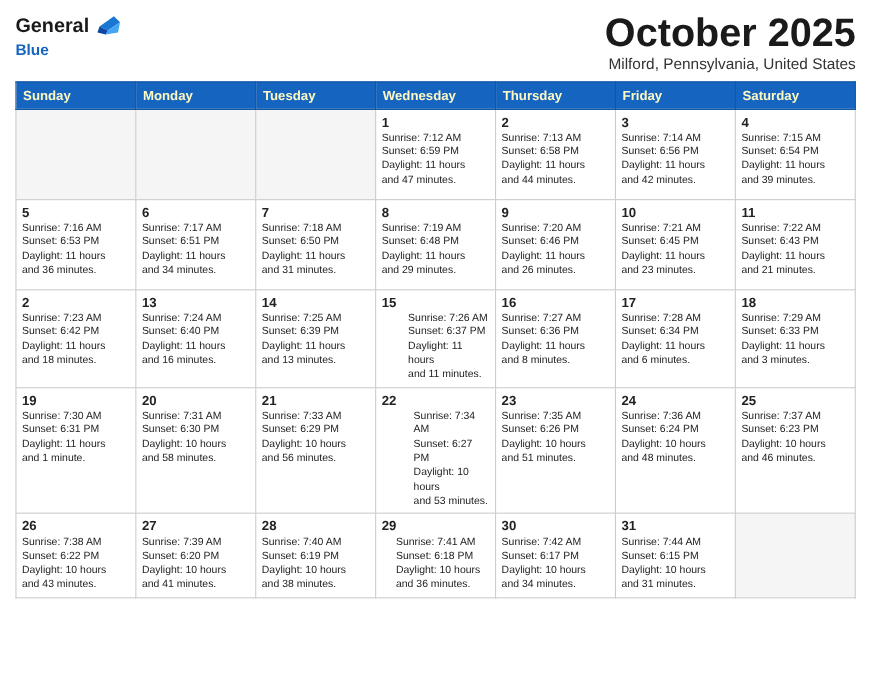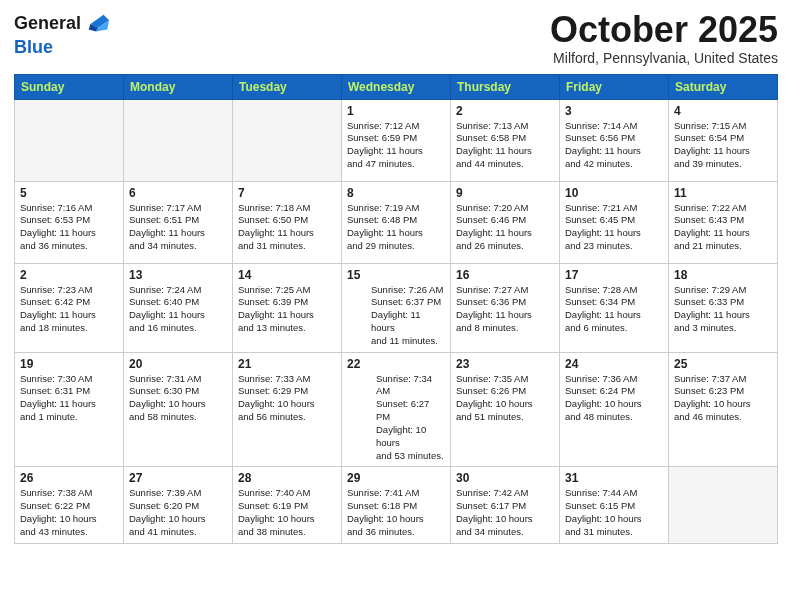--- a/index.html
+++ b/index.html
@@ -51,21 +51,21 @@
       font-size: 14px;
       color: #333;
     }
     .calendar {
       width: 100%;
       border-collapse: collapse;
       border: 1px solid #aaa;
     }
     .calendar th {
       background: #1565c0;
-      color: #bef264;
+      color: #fef9c3;
       font-size: 12px;
       font-weight: bold;
       text-align: left;
       padding: 5px 6px;
       border: 1px solid #1255a0;
     }
     .calendar td {
       border: 1px solid #ccc;
       vertical-align: top;
       width: calc(100%/7);
@@ -101,21 +101,21 @@
     <div class="logo">
       <div>
         <div style="display:flex;align-items:center;">
           <span class="logo-text">General</span>
           <svg class="logo-icon" viewBox="0 0 30 28" xmlns="http://www.w3.org/2000/svg">
             <polygon points="8,14 22,4 28,10 16,18" fill="#1976d2"></polygon>
             <polygon points="16,18 28,10 26,20 14,22" fill="#42a5f5"></polygon>
             <polygon points="8,14 16,18 14,22 6,20" fill="#0d47a1"></polygon>
           </svg>
         </div>
-        <div class="logo-text" style="color:#1565c0;font-size:18px;">Blue</div>
+        <div class="logo-text" style="color:#1565c0;font-size:14px;">Blue</div>
       </div>
     </div>
     <div class="title-block">
       <div class="month-title">October 2025</div>
       <div class="location">Milford, Pennsylvania, United States</div>
     </div>
   </div>
 
   <table class="calendar">
     <thead>
@@ -333,21 +333,21 @@
           </td>
           <td>
             <span class="day-num">28</span>
             <div class="day-info" style="white-space: pre-line;">Sunrise: 7:40 AM
 Sunset: 6:19 PM
 Daylight: 10 hours
 and 38 minutes.</div>
           </td>
           <td>
             <span class="day-num">29</span>
-            <div class="day-info" style="white-space: pre-line;">Sunrise: 7:41 AM
+            <div class="day-info" style="white-space: pre-line; margin-left: 13px;">Sunrise: 7:41 AM
 Sunset: 6:18 PM
 Daylight: 10 hours
 and 36 minutes.</div>
           </td>
           <td>
             <span class="day-num">30</span>
             <div class="day-info" style="white-space: pre-line;">Sunrise: 7:42 AM
 Sunset: 6:17 PM
 Daylight: 10 hours
 and 34 minutes.</div>

